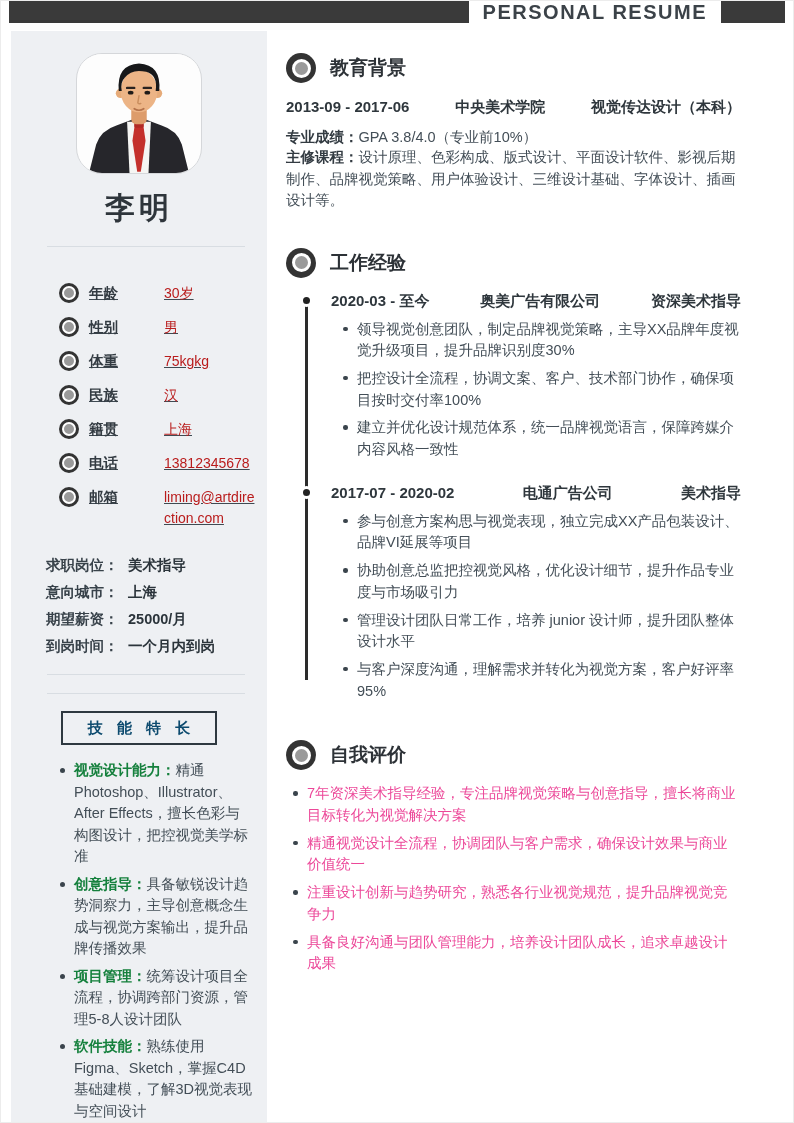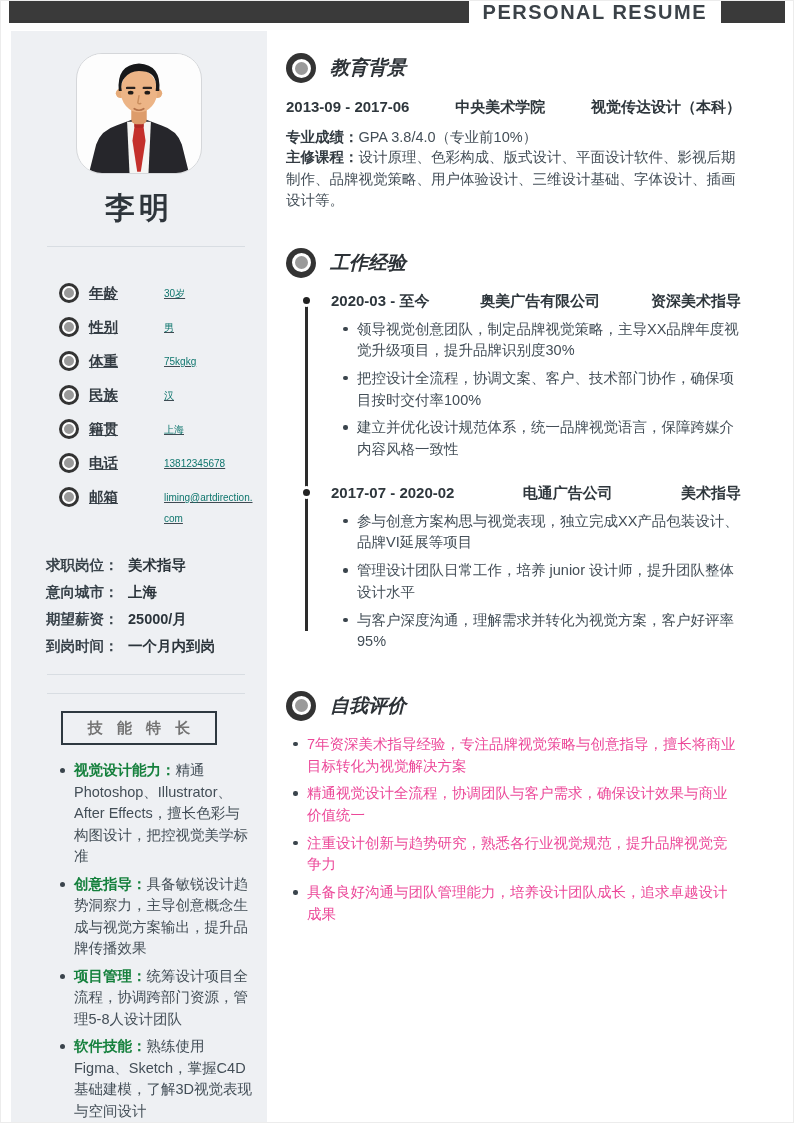--- a/index.html
+++ b/index.html
@@ -28,43 +28,43 @@
   .sdivider { border:none; border-top:1px solid #d8dde2; margin:17px 22px 0 36px; }
 
   .info-list { margin-top:36px;text-decoration:underline; }
   .info-row { display:flex; align-items:flex-start; margin:0 12px 13px 48px; }
   .donut-sm { flex:0 0 auto; width:20px; height:20px; border-radius:50%; background:#333;
               display:flex; align-items:center; justify-content:center; margin-top:0; }
   .donut-sm::before { content:""; width:10px; height:10px; border-radius:50%;
                       background:#9a9a9a; border:2.5px solid #fff; }
   .info-label { width:75px; margin-left:10px; font-size:14.5px; font-weight:bold;
                 color:#333b42; line-height:21px; }
-  .info-value { flex:1; font-size:10px; color:#0f766e; line-height:21px;
+  .info-value { flex:1; font-size:14px; color:#b91c1c; line-height:21px;
                 word-break:break-all; }
 
   .intent { margin:26px 12px 0 35px; }
   .intent-row { display:flex; margin-bottom:7px; line-height:20px; }
   .intent-label { width:82px; font-size:14.5px; font-weight:600; color:#38424a; }
   .intent-value { font-size:14.5px; font-weight:bold; color:#2b343b; }
 
   .sdivider2 { border:none; border-top:1px solid #d8dde2; margin:18px 22px 0 36px; }
 
   .skills-box { width:156px; margin:17px auto 0; border:2px solid #2e3840;
                 text-align:center; padding:6px 0 5px; font-size:15px; font-weight:bold;
-                color:#737373; letter-spacing:5px; text-indent:5px; }
+                color:#0c4a6e; letter-spacing:5px; text-indent:5px; }
   .skills-list { list-style:none; margin:15px 13px 0 49px; }
   .skills-list li { position:relative; padding-left:14px; font-size:14.5px;
                     line-height:21.5px; color:#434e57; margin-bottom:6px; }
   .skills-list li::before { content:""; position:absolute; left:0; top:8px;
                             width:5px; height:5px; border-radius:50%; background:#3a444c; }
   .skill-lead { font-weight:bold; color:#15803d; }
 
   
   .content { position:absolute; left:285px; top:52px; width:455px; }
-  .sec-header { display:flex; align-items:center;font-style:italic; }
+  .sec-header { display:flex; align-items:center; }
   .donut-lg { flex:0 0 auto; width:30px; height:30px; border-radius:50%; background:#333;
               display:flex; align-items:center; justify-content:center; }
   .donut-lg::before { content:""; width:13px; height:13px; border-radius:50%;
                       background:#9a9a9a; border:3px solid #fff; }
   .sec-title { margin-left:14px; font-size:19px; font-weight:bold; color:#2d3237; }
 
   .edu-row { display:flex; justify-content:space-between; margin-top:15px;
              font-size:15px; font-weight:bold; color:#2f373d; }
   .kv-line { margin-top:10px; font-size:14.5px; line-height:20px; color:#434e57; }
   .kv-label { font-weight:bold; color:#333b42; }
@@ -257,20 +257,21 @@
 
         <div class="job">
           <span class="tl-dot"></span>
           <div class="job-header">
             <span>2017-07 - 2020-02</span>
             <span>电通广告公司</span>
             <span>美术指导</span>
           </div>
           <ul class="bullets">
             <li>参与创意方案构思与视觉表现，独立完成XX产品包装设计、品牌VI延展等项目</li>
+            <li>协助创意总监把控视觉风格，优化设计细节，提升作品专业度与市场吸引力</li>
             <li>管理设计团队日常工作，培养 junior 设计师，提升团队整体设计水平</li>
             <li>与客户深度沟通，理解需求并转化为视觉方案，客户好评率95%</li>
           </ul>
         </div>
       </div>
     </div>
 
     <div class="section-eval">
       <div class="sec-header">
         <span class="donut-lg"></span>

